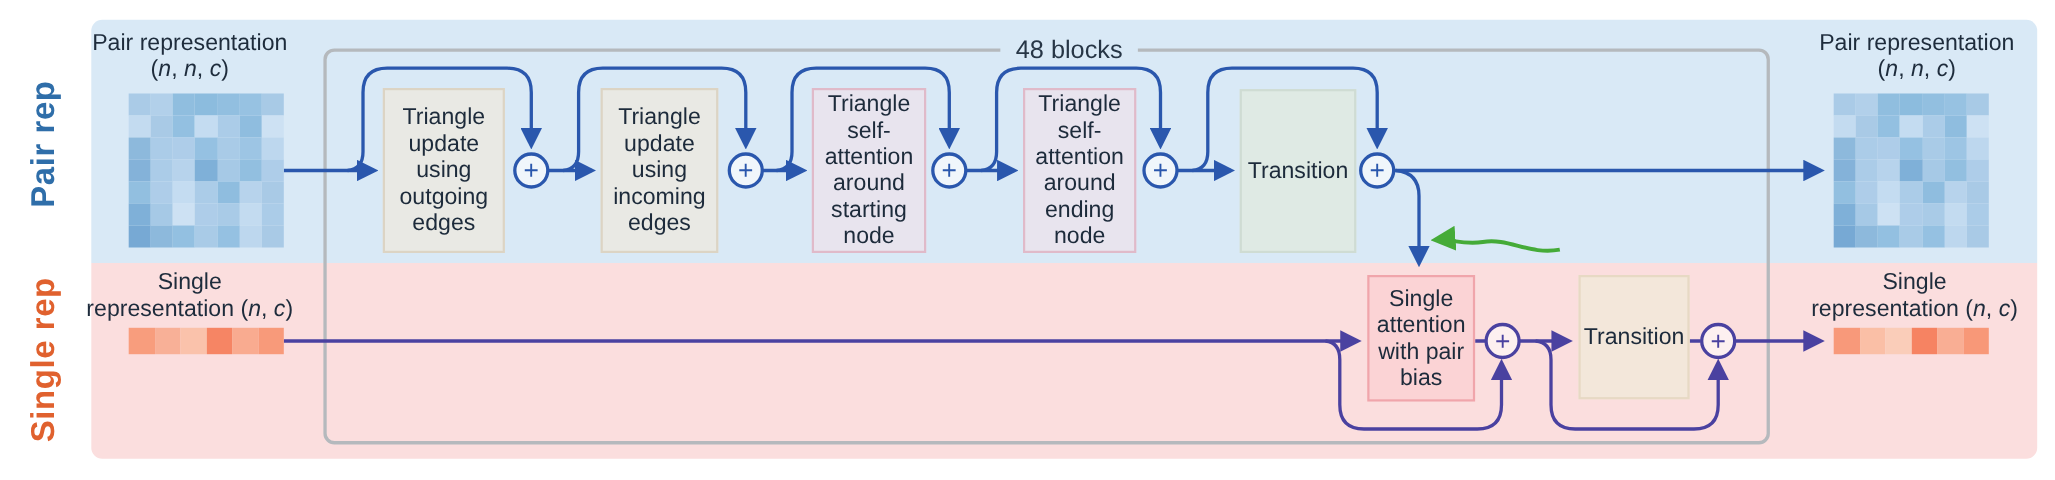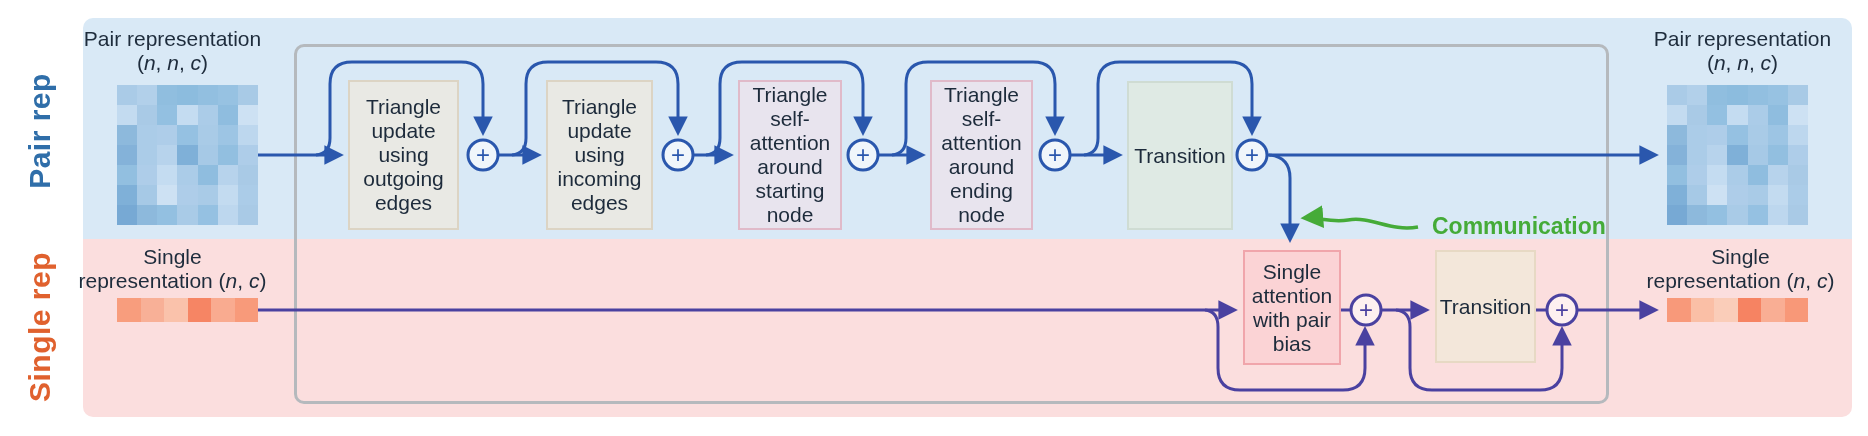--- a/index.html
+++ b/index.html
@@ -293,15 +293,15 @@
 around
 ending
 node</div>
   <div class="box box-mint" id="box-pair-transition">Transition</div>
   <div class="box box-pink" id="box-single-attn">Single
 attention
 with pair
 bias</div>
   <div class="box box-tan" id="box-single-transition">Transition</div>
 
-  <div id="communication-label" style="color: rgb(69, 171, 56);">Communication</div>
+  <div id="blocks-label">48 blocks</div>
 
 </div>
 
 </body></html>

